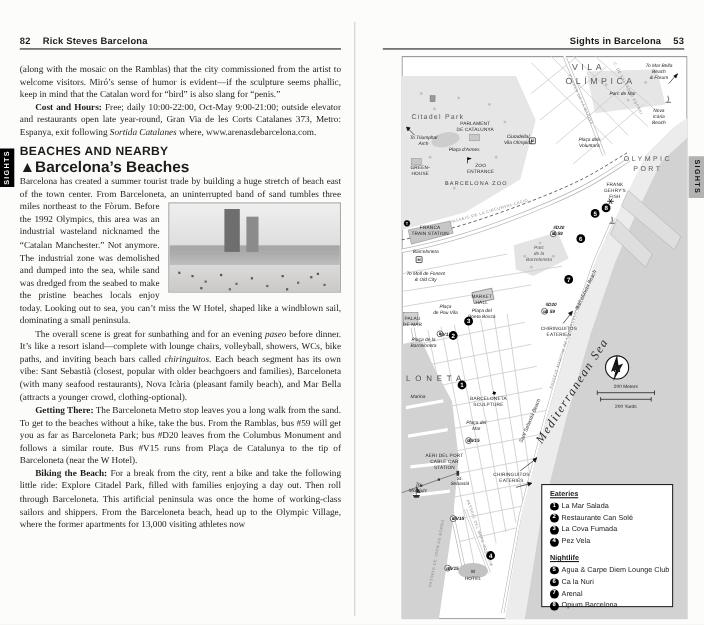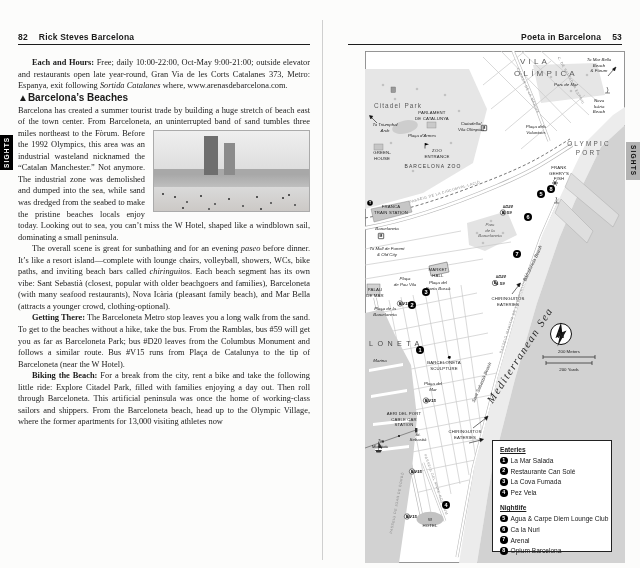--- a/index.html
+++ b/index.html
@@ -18,21 +18,21 @@
   .tab{position:absolute;display:flex;align-items:center;justify-content:center;writing-mode:vertical-rl;font:bold 6.5px "Liberation Sans",sans-serif;letter-spacing:1.2px}
   .tab-l{left:0;top:128px;width:13px;height:35px;background:#000;color:#fff;transform:rotate(180deg)}
   .tab-r{left:306px;top:135px;width:14px;height:38px;background:#b3b3b3;color:#111}
 
   .body-col{position:absolute;left:18px;top:50px;width:292px;font-size:8.4px;line-height:11.55px;text-align:justify}
   .bp{margin:0}
   .ind{text-indent:14px}
   .rb{font-weight:bold}
   .ri{font-style:italic}
   .h1{font-family:"Liberation Sans",sans-serif;font-weight:bold;font-size:11px;letter-spacing:.3px;line-height:13px;margin:6px 0 1px}
-  .h2{font-family:"Liberation Sans",sans-serif;font-weight:bold;font-size:10px;line-height:11px;margin:0 0 2px}
+  .h2{font-family:"Liberation Sans",sans-serif;font-weight:bold;font-size:14px;line-height:11px;margin:0 0 2px}
 
   .photo{float:right;width:157px;height:82px;margin:2px 0 3px 8px;position:relative;display:block;border:1px solid #ababab;background:#e2e2e2;box-sizing:border-box;overflow:hidden}
   .photo>span{position:absolute;display:block}
   .ph-sky{left:0;top:0;right:0;height:42px;background:linear-gradient(#efefef,#dcdcdc)}
   .ph-skyline{left:0;top:38px;right:0;height:6px;background:#a8a8a8}
   .ph-sea{left:0;top:44px;right:0;height:12px;background:linear-gradient(#a9a9a9,#bfbfbf)}
   .ph-beach{left:0;top:56px;right:0;bottom:0;background:linear-gradient(#dadada,#ccc9c6)}
   .ph-tower1{left:50px;top:5px;width:14px;height:39px;background:#6e6e6e}
   .ph-tower2{left:70px;top:12px;width:11px;height:32px;background:#8b8b8b}
   .ph-people{left:8px;top:62px;width:2px;height:2px;background:#555;box-shadow:12px 3px #555,24px 8px #666,38px 2px #555,52px 10px #666,66px 5px #555,80px 12px #666,94px 3px #555,108px 9px #666,120px 4px #555,132px 11px #666,20px 14px #555,46px 15px #666,98px 15px #555,126px 1px #555}
@@ -71,42 +71,44 @@
 
 <div class="stage">
 
   <div class="page page-left">
     <div class="hdr hdr-l">
       <span>82</span><span class="gap"></span><span>Rick Steves Barcelona</span>
     </div>
     <div class="rule rule-l"></div>
     <div class="tab tab-l">SIGHTS</div>
     <div class="body-col">
-        <p class="bp ind"><span class="rb">Each and Hours:</span><span> Free; daily 10:00-22:00, Oct-May 9:00-21:00; outside elevator and restaurants open late year-round, Gran Via de les Corts Catalanes 373, Metro: Espanya, exit following </span><span class="ri">Sortida Catalanes</span><span> where, www.arenasdebarcelona.com.</span></p>
+        <p class="bp"><span>(along with the mosaic on the Ramblas) that the city commissioned from the artist to welcome visitors. Miró’s sense of humor is evident—if the sculpture seems phallic, keep in mind that the Catalan word for “bird” is also slang for “penis.”</span></p>
+        <p class="bp ind"><span class="rb">Cost and Hours:</span><span> Free; daily 10:00-22:00, Oct-May 9:00-21:00; outside elevator and restaurants open late year-round, Gran Via de les Corts Catalanes 373, Metro: Espanya, exit following </span><span class="ri">Sortida Catalanes</span><span> where, www.arenasdebarcelona.com.</span></p>
+        <div class="h1">BEACHES AND NEARBY</div>
         <div class="h2">▲Barcelona’s Beaches</div>
         <p class="bp"><span>Barcelona has created a summer tourist trade by building a huge stretch of beach east of the town center. From Barceloneta, an un</span><span class="photo">
             <span class="ph-sky"></span>
             <span class="ph-skyline"></span>
             <span class="ph-sea"></span>
             <span class="ph-beach"></span>
             <span class="ph-tower1"></span>
             <span class="ph-tower2"></span>
             <span class="ph-people"></span>
           </span><span>interrupted band of sand tumbles three miles northeast to the Fòrum. Before the 1992 Olympics, this area was an industrial wasteland nicknamed the “Catalan Manchester.” Not anymore. The industrial zone was demolished and dumped into the sea, while sand was dredged from the seabed to make the pristine beaches locals enjoy today. Looking out to sea, you can’t miss the W Hotel, shaped like a windblown sail, dominating a small peninsula.</span></p>
         <p class="bp ind"><span>The overall scene is great for sunbathing and for an evening </span><span class="ri">paseo</span><span> before dinner. It’s like a resort island—complete with lounge chairs, volleyball, showers, WCs, bike paths, and inviting beach bars called </span><span class="ri">chiringuitos</span><span>. Each beach segment has its own vibe: Sant Sebastià (closest, popular with older beachgoers and families), Barceloneta (with many seafood restaurants), Nova Icària (pleasant family beach), and Mar Bella (attracts a younger crowd, clothing-optional).</span></p>
         <p class="bp ind"><span class="rb">Getting There:</span><span> The Barceloneta Metro stop leaves you a long walk from the sand. To get to the beaches without a hike, take the bus. From the Ramblas, bus #59 will get you as far as Barceloneta Park; bus #D20 leaves from the Columbus Monument and follows a similar route. Bus #V15 runs from Plaça de Catalunya to the tip of Barceloneta (near the W Hotel).</span></p>
         <p class="bp ind"><span class="rb">Biking the Beach:</span><span> For a break from the city, rent a bike and take the following little ride: Explore Citadel Park, filled with families enjoying a day out. Then roll through Barceloneta. This artificial peninsula was once the home of working-class sailors and shippers. From the Barceloneta beach, head up to the Olympic Village, where the former apartments for 13,000 visiting athletes now</span></p>
       </div>
   </div>
 
   <div class="gutter"></div>
 
   <div class="page page-right">
     <div class="hdr hdr-r">
-      <span>Poeta in Barcelona</span><span class="gap"></span><span>53</span>
+      <span>Sights in Barcelona</span><span class="gap"></span><span>53</span>
     </div>
     <div class="rule rule-r"></div>
     <div class="tab tab-r">SIGHTS</div>
 
 
     <div class="map-wrap">
       <svg id="map-svg" viewBox="0 0 260 512" width="260" height="512" xmlns="http://www.w3.org/2000/svg">
         <rect x="0.5" y="0.5" width="259" height="511" fill="#ffffff" stroke="#8a8a8a" stroke-width="0.9"></rect>
 
         <g>

